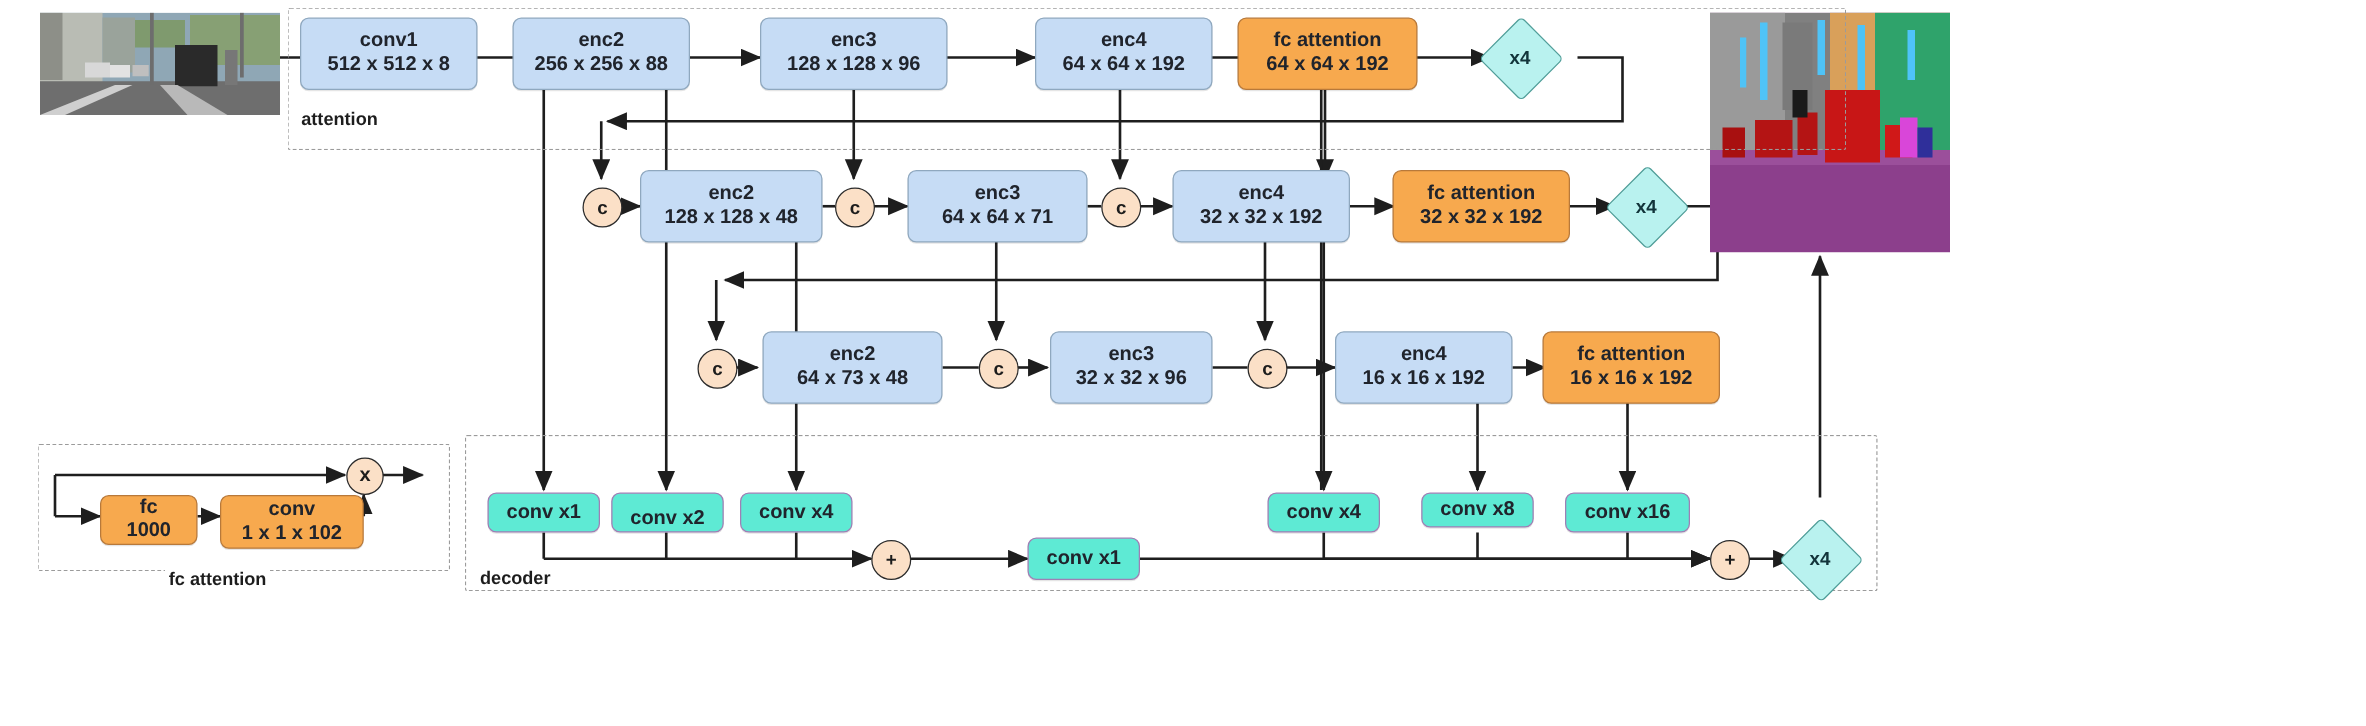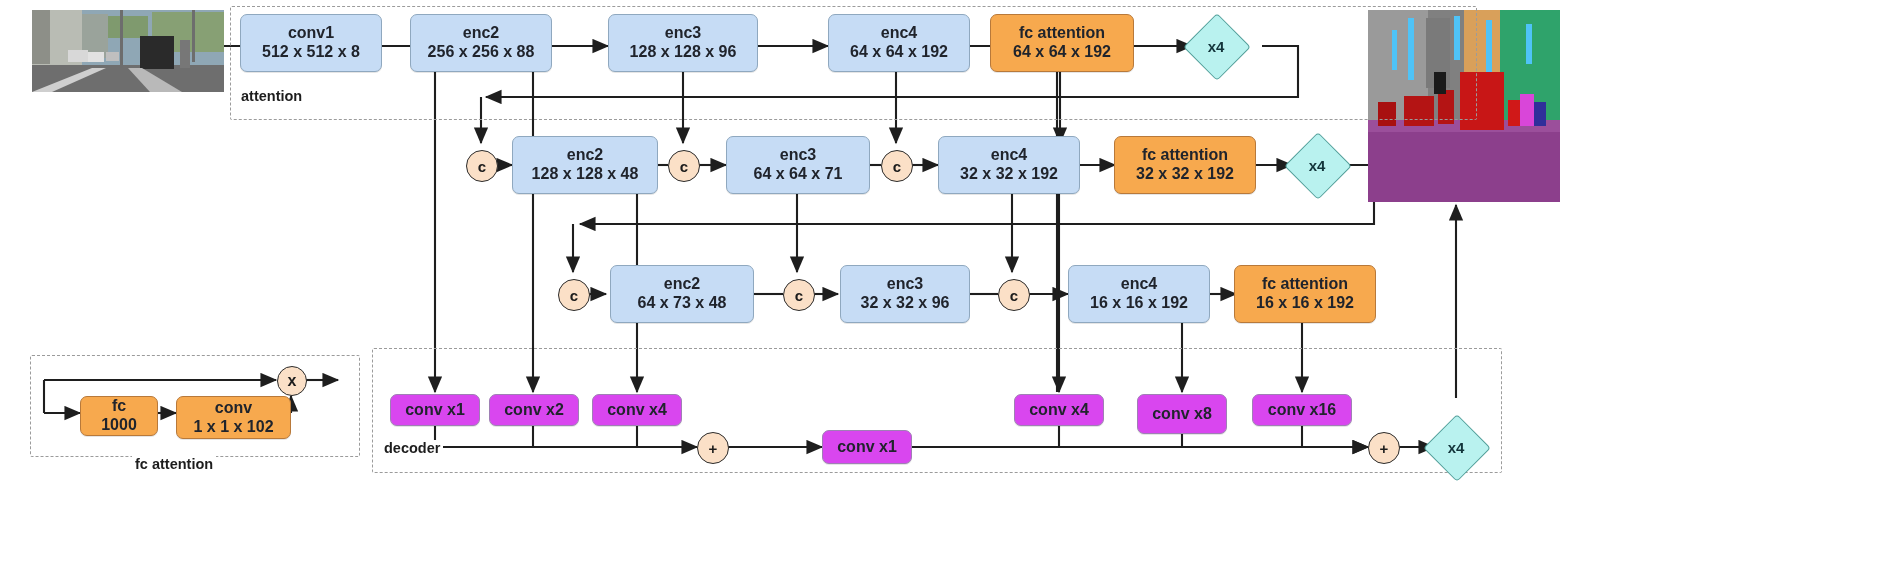--- a/index.html
+++ b/index.html
@@ -12,21 +12,21 @@
     border:1px solid #6b6b6b;border-radius:7px;
     display:flex;flex-direction:column;align-items:center;justify-content:center;
     font-weight:bold;color:#20242c;text-align:center;line-height:1.18;
     box-shadow:0 1px 0 rgba(0,0,0,.10);
   }
   .node .l1{font-size:16px;}
   .node .l2{font-size:16px;}
   .node.one .l1{font-size:16px;}
   .blue{background:#c6dcf5;border-color:#8fa8bf;}
   .orange{background:#f7a94e;border-color:#b8793a;}
-  .purple{background:#d946ef;border-color:#9f7fb5;}
+  .purple{background:#5eead4;border-color:#9f7fb5;}
 
   
   .diamond{position:absolute;width:46px;height:46px;background:#b9f2ef;
     border:1px solid #4f9d98;transform:rotate(45deg);border-radius:4px;}
   .diamond-lbl{position:absolute;width:46px;height:46px;display:flex;
     align-items:center;justify-content:center;font-size:15px;font-weight:bold;color:#12343a;}
 
   
   .circ{position:absolute;width:30px;height:30px;border-radius:50%;
     background:#fbe0c7;border:1.6px solid #2b2b2b;
@@ -177,21 +177,21 @@
     </svg>
   </div>
 
   <div class="group" style="left:230px;top:6px;width:1245px;height:112px;"></div>
   <div class="group-lbl" style="left:238px;top:88px;">attention</div>
 
   <div class="group" style="left:30px;top:355px;width:328px;height:100px;"></div>
   <div class="group-lbl" style="left:132px;top:456px;">fc attention</div>
 
   <div class="group" style="left:372px;top:348px;width:1128px;height:123px;"></div>
-  <div class="group-lbl" style="left:381px;top:440px;">decoder</div>
+  <div class="group-lbl" style="left:381px;top:455px;">decoder</div>
 
   <div class="node blue" style="left:240px;top:14px;width:142px;height:58px;">
     <span class="l1">conv1</span>
     <span class="l2">512 x 512 x 8</span>
   </div>
 
   <div class="node blue" style="left:410px;top:14px;width:142px;height:58px;">
     <span class="l1">enc2</span>
     <span class="l2">256 x 256 x 88</span>
   </div>
@@ -266,33 +266,33 @@
 
   <div class="node orange" style="left:1234px;top:265px;width:142px;height:58px;">
     <span class="l1">fc attention</span>
     <span class="l2">16 x 16 x 192</span>
   </div>
 
   <div class="node purple one" style="left:390px;top:394px;width:90px;height:32px;">
     <span class="l1">conv x1</span>
   </div>
 
-  <div class="node purple one" style="left:489px;top:394px;width:90px;height:32px;">
+  <div class="node purple one" style="left:489px;top:394px;width:90px;height:32px;justify-content:flex-end;">
     <span class="l1">conv x2</span>
   </div>
 
   <div class="node purple one" style="left:592px;top:394px;width:90px;height:32px;">
     <span class="l1">conv x4</span>
   </div>
 
   <div class="node purple one" style="left:1014px;top:394px;width:90px;height:32px;">
     <span class="l1">conv x4</span>
   </div>
 
-  <div class="node purple one" style="left:1137px;top:394px;width:90px;height:40px;">
+  <div class="node purple one" style="left:1137px;top:394px;width:90px;height:28px;">
     <span class="l1">conv x8</span>
   </div>
 
   <div class="node purple one" style="left:1252px;top:394px;width:100px;height:32px;">
     <span class="l1">conv x16</span>
   </div>
 
   <div class="node purple one" style="left:822px;top:430px;width:90px;height:34px;">
     <span class="l1">conv x1</span>
   </div>

